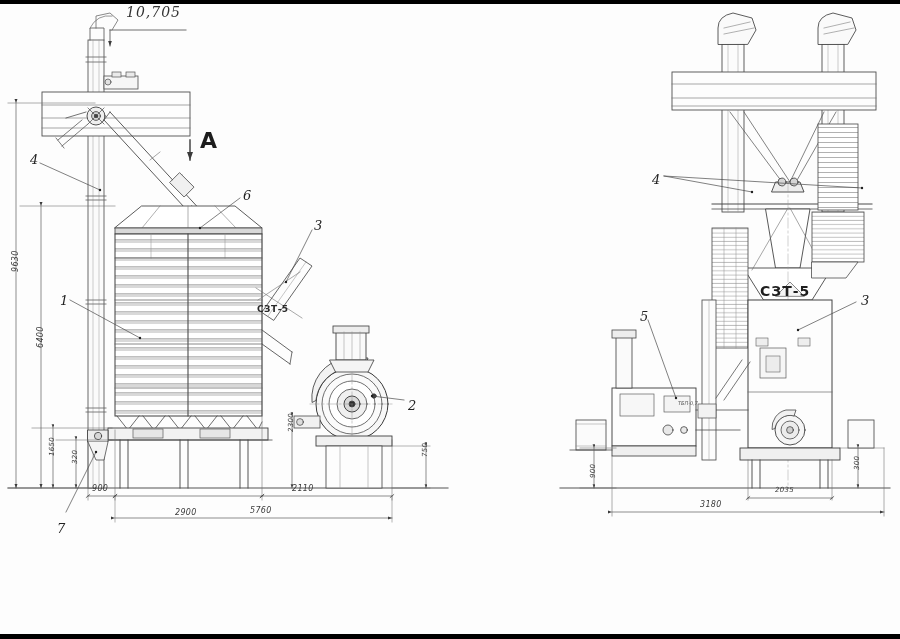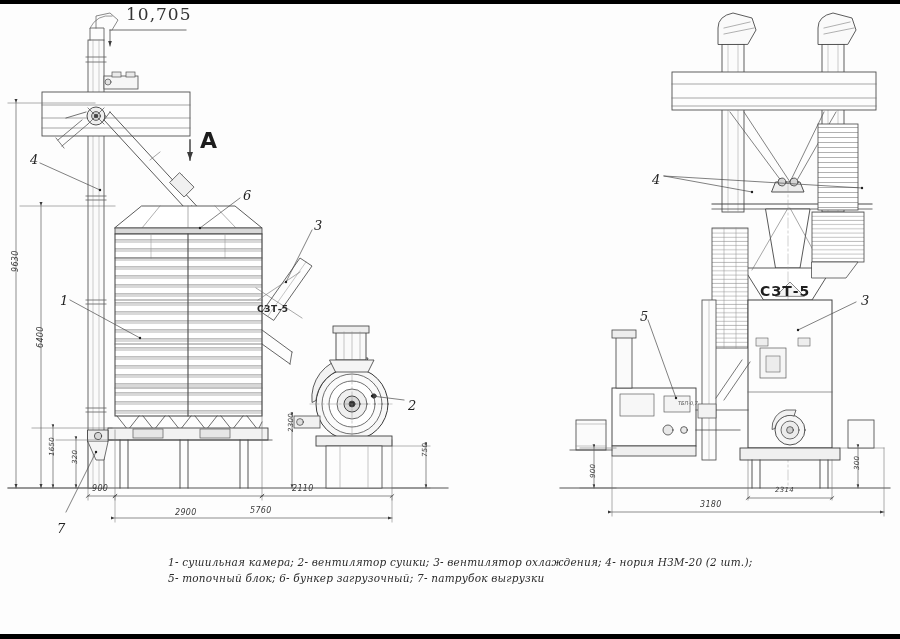--- a/index.html
+++ b/index.html
@@ -14,21 +14,21 @@
   #sheet::after{content:"";position:absolute;left:0;bottom:0;width:900px;height:5px;background:#000;z-index:60;}
 
   .cad{position:absolute;left:0;top:0;width:900px;height:639px;}
 
   
   .txt{position:absolute;white-space:nowrap;color:#2b2b2b;
        font-family:"DejaVu Sans",sans-serif;}
   .dimtxt{font-style:italic;font-size:8px;letter-spacing:.3px;color:#3a3a3a;}
   .dimtxt.sm{font-size:7px;}
   .calltxt{font-style:italic;font-size:13px;color:#222;font-family:"DejaVu Serif",serif;}
-  .toptxt{font-size:17px;color:#333;font-family:"DejaVu Serif",serif;letter-spacing:1px;}
+  .toptxt{font-style:italic;font-size:14px;color:#333;font-family:"DejaVu Serif",serif;letter-spacing:1px;}
   .viewmark{font-size:22px;font-weight:bold;color:#1d1d1d;font-family:"DejaVu Sans",sans-serif;}
   .brand-sm{font-size:9px;font-weight:bold;color:#2a2a2a;letter-spacing:.5px;}
   .brand-lg{font-size:14px;font-weight:bold;color:#1f1f1f;letter-spacing:1px;}
   .legend{position:absolute;font-style:italic;font-size:10.5px;color:#2a2a2a;
           font-family:"DejaVu Serif",serif;white-space:nowrap;letter-spacing:.2px;}
   .title{position:absolute;font-style:italic;font-size:16px;color:#1d1d1d;
          font-family:"DejaVu Serif",serif;white-space:nowrap;letter-spacing:.8px;}
   .vert{transform-origin:0 0;transform:rotate(-90deg);}
   .micro{font-size:5px;font-style:italic;color:#555;position:absolute;white-space:nowrap;
          font-family:"DejaVu Sans",sans-serif;}
@@ -400,19 +400,17 @@
   <div class="txt dimtxt vert sm" style="left:421px;top:457px;">750</div>
 
   <div class="txt dimtxt" style="left:92px;top:484px;">900</div>
   <div class="txt dimtxt" style="left:175px;top:508px;">2900</div>
   <div class="txt dimtxt" style="left:292px;top:484px;text-align:right;">2110</div>
   <div class="txt dimtxt" style="left:230px;top:506px;margin-left:20px;">5760</div>
 
   <div class="txt dimtxt vert sm" style="left:589px;top:478px;">900</div>
   <div class="txt dimtxt vert sm" style="left:853px;top:470px;">300</div>
   <div class="txt dimtxt" style="left:700px;top:500px;">3180</div>
-  <div class="txt dimtxt sm" style="left:775px;top:486px;">2314</div>
-
-  <div class="legend" style="left:168px;top:556px;">1- сушильная камера;  2- вентилятор сушки;  3- вентилятор охлаждения;  4- нория НЗМ-20 (2 шт.);</div>
-  <div class="legend" style="left:168px;top:572px;">5- топочный блок;  6- бункер загрузочный;  7- патрубок выгрузки</div>
+  <div class="txt dimtxt sm" style="left:775px;top:486px;">2035</div>
+
 
 
 </div>
 
 </body></html>

